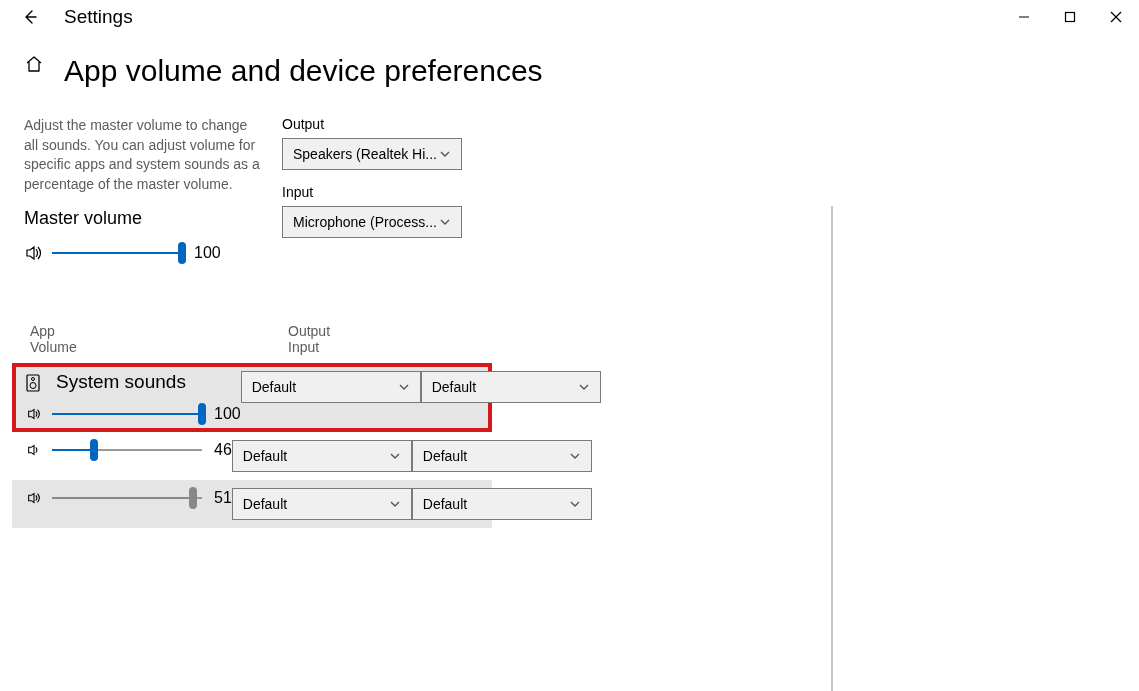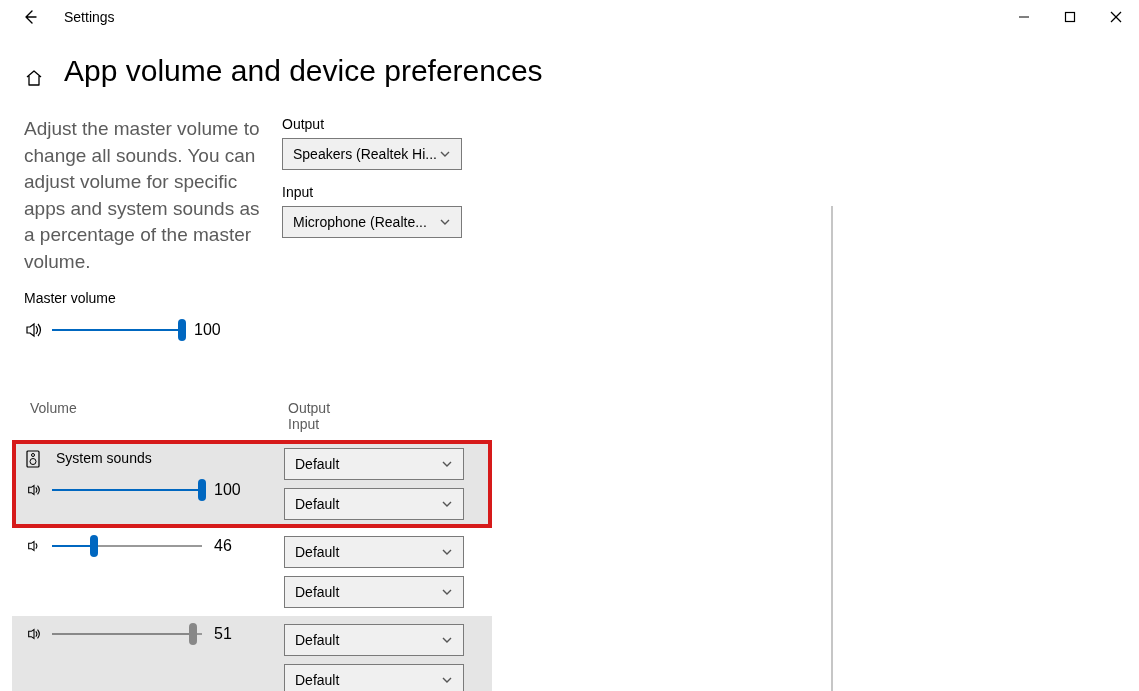--- a/index.html
+++ b/index.html
@@ -12,52 +12,52 @@
     background: #fff;
     overflow: hidden;
   }
   .titlebar {
     display: flex;
     align-items: center;
     height: 34px;
     padding-left: 22px;
   }
   .titlebar .back { width: 16px; display:flex; align-items:center; justify-content:center; }
-  .titlebar .title { margin-left: 26px; font-size: 14px; }
+  .titlebar .title { margin-left: 26px; font-size: 19px; }
   .titlebar .spacer { flex: 1; }
   .winbtn {
     width: 46px; height: 34px;
     display:flex; align-items:center; justify-content:center;
     font-size: 14px;
   }
   .header {
     display:flex;
-    align-items:flex-end;
+    align-items:flex-start;
     padding: 20px 0 0 24px;
   }
   .header .home-icon { width: 20px; height:20px; display:flex; align-items:center; justify-content:center; margin-right: 20px;}
   .header h1 {
     font-weight: 400;
     font-size: 30px;
     margin: 0;
   }
   .content {
     display:flex;
     padding: 28px 0 0 24px;
     position: relative;
   }
   .left-col { width: 258px; padding-right: 20px;}
   .right-col { width: 200px; }
   .desc {
-    font-size: 19px;
+    font-size: 14px;
     color: #5c5c5c;
     line-height: 1.4;
     margin-bottom: 14px;
   }
-  .label { font-size: 14px; margin-bottom: 6px; }
+  .label { font-size: 18px; margin-bottom: 6px; }
   .section-label { font-size: 14px; margin-bottom: 6px; margin-top: 0;}
   .master-row { display:flex; align-items:center; margin-top: 14px;}
   .vol-icon { width: 20px; margin-right: 8px; color:#000;}
   .slider-wrap { position:relative; width: 130px; height: 20px; display:flex; align-items:center;}
   .track {
     position:absolute; left:0; right:0; top:50%; transform:translateY(-50%);
     height: 2px; background: #999;
   }
   .fill {
     position:absolute; left:0; top:50%; transform:translateY(-50%);
@@ -109,25 +109,25 @@
     border: 4px solid #d61a1a;
     pointer-events:none;
   }
   .app-left { width: 260px; }
   .app-title-row { display:flex; align-items:center; margin-bottom:10px; min-height:22px;}
   .app-icon {
     width: 18px; height:18px; margin-right: 14px;
     display:flex; align-items:center; justify-content:center;
     flex-shrink:0;
   }
-  .app-name { font-size:14px; line-height:1.2;text-align:right;}
+  .app-name { font-size:19px; line-height:1.2;text-align:right;}
   .app-vol-row { display:flex; align-items:center;}
   .app-vol-row .vol-icon { width:16px; margin-right: 10px; margin-left:2px;}
   .app-vol-row .slider-wrap { width: 150px; }
-  .app-right { display:flex; flex-direction:column; gap:8px;}
+  .app-right { display:flex; flex-direction:row; }
   .dropdown.small { margin-bottom:0;}
   .scrollbar {
     position:absolute;
     right:306px; top:118px;
     width:2px; height:560px;
     background:#c6c6c6;
   }
   svg { display:block; }
 </style>
 </head>
@@ -192,34 +192,35 @@
     <div class="dropdown">
       <div class="dd-text">Speakers (Realtek Hi...</div>
       <div class="chev">
         <svg width="12" height="12" viewBox="0 0 12 12">
             <path d="M2 4 L6 8 L10 4" stroke="#555" stroke-width="1.4" fill="none"></path>
           </svg>
       </div>
     </div>
     <div class="section-label">Input</div>
     <div class="dropdown">
-      <div class="dd-text">Microphone (Realte...</div>
+      <div class="dd-text">Microphone (Process...</div>
       <div class="chev">
         <svg width="12" height="12" viewBox="0 0 12 12">
             <path d="M2 4 L6 8 L10 4" stroke="#555" stroke-width="1.4" fill="none"></path>
           </svg>
       </div>
     </div>
   </div>
 
   <div class="scrollbar"></div>
 </div>
 
 <div class="col-headers" style="margin-top:60px;">
   <div class="left-h">
+    <div>App</div>
     <div>Volume</div>
   </div>
   <div class="right-h">
     <div>Output</div>
     <div>Input</div>
   </div>
 </div>
 
 <div class="app-list" id="app-list">
     <div class="app-row highlighted">

